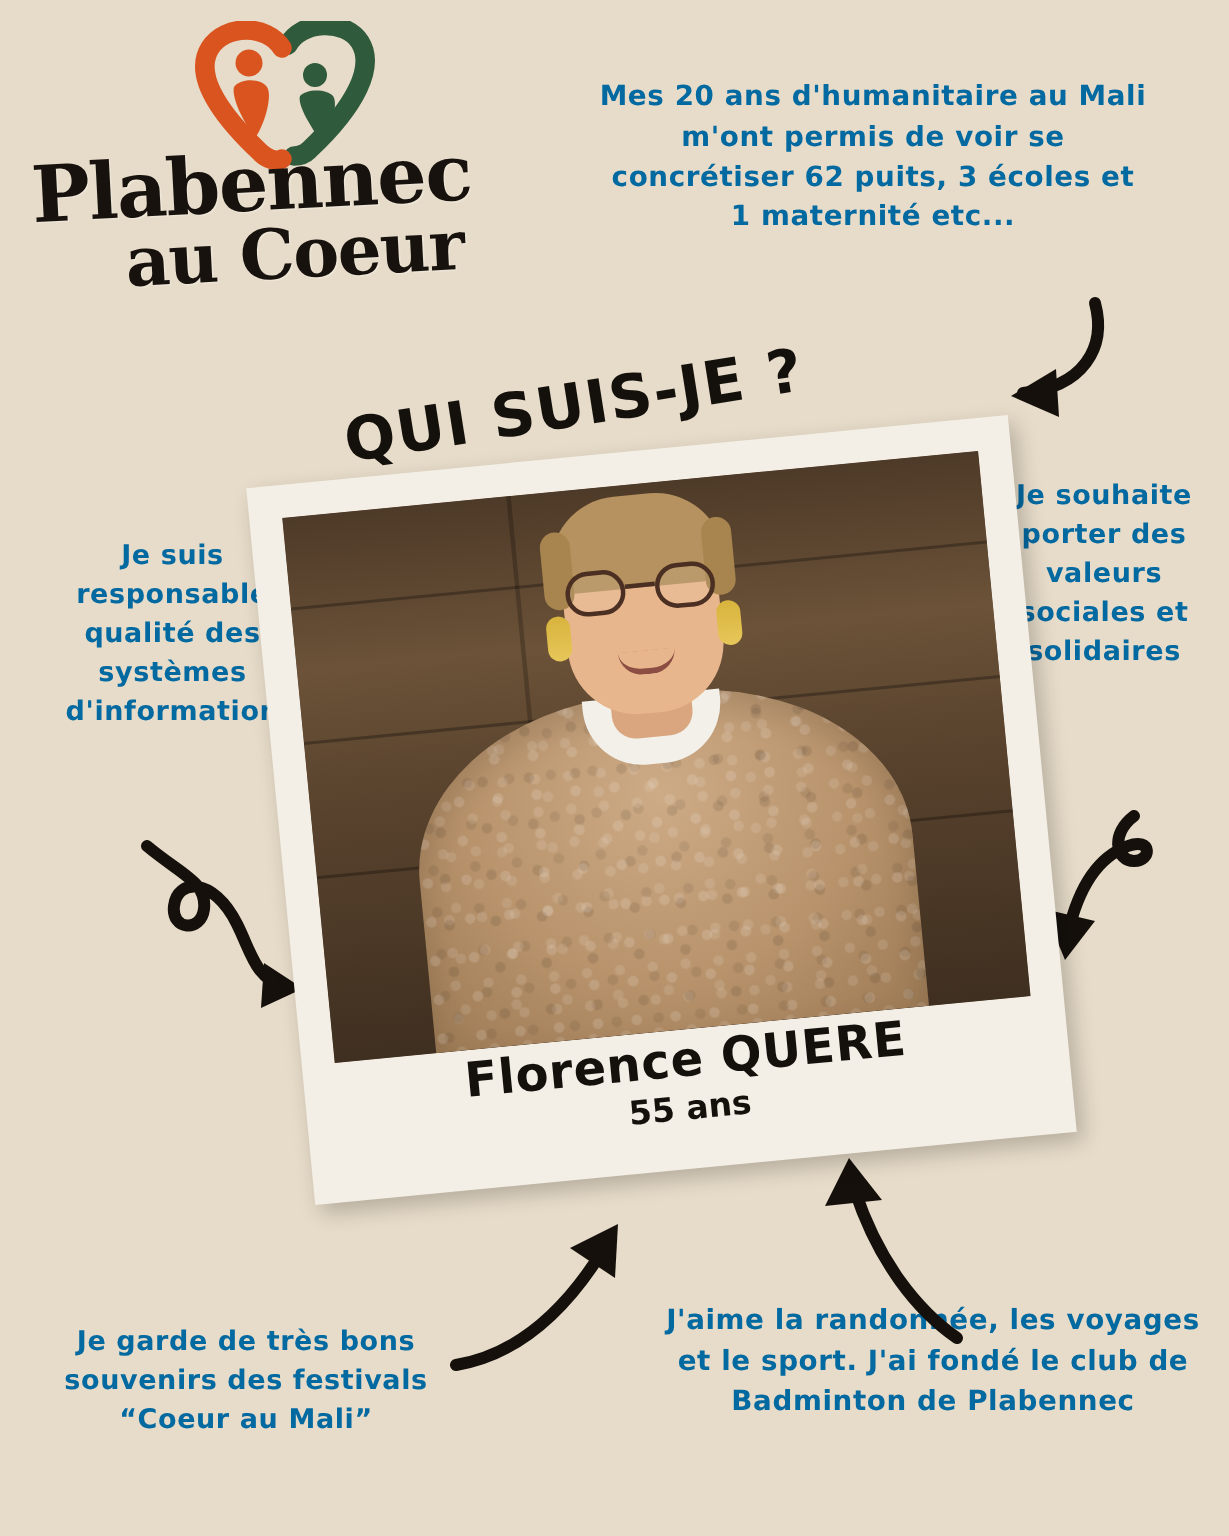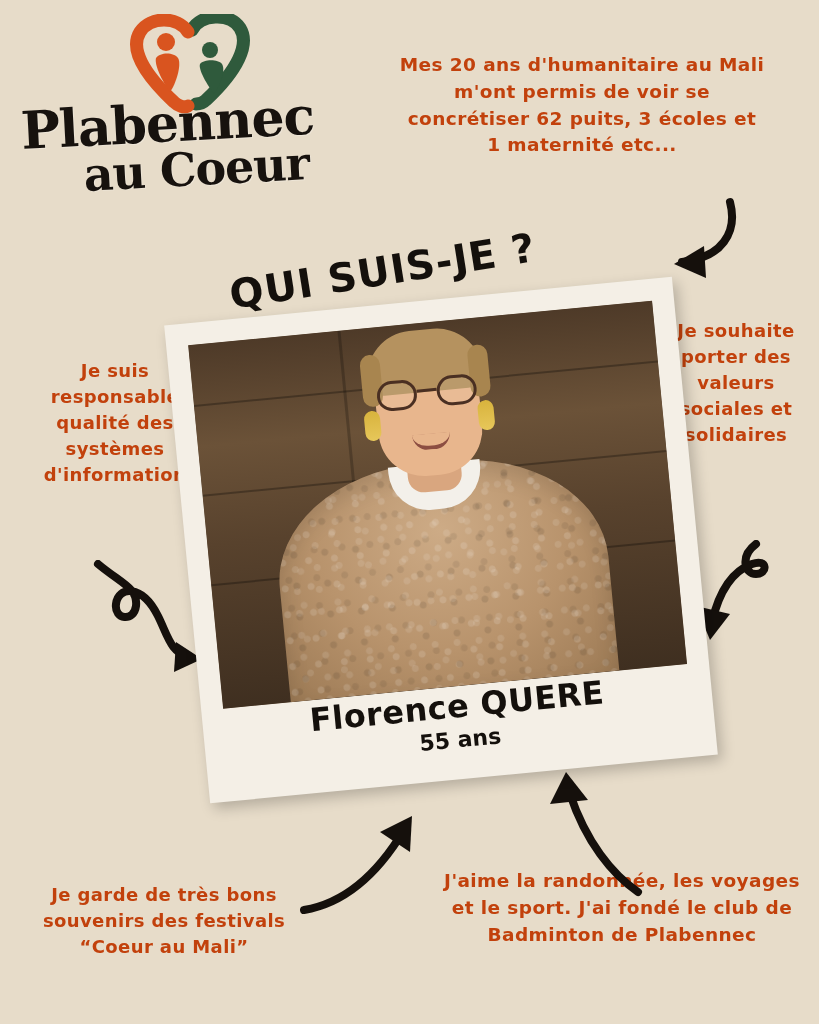--- a/index.html
+++ b/index.html
@@ -48,21 +48,21 @@
     text-align: center;
     font-size: 46px;
     margin-top: 2px;
     margin-left: 36px;
   }
 
   
   .hand {
     font-family: "DejaVu Sans", sans-serif;
     font-weight: bold;
-    color: #c2410c;
+    color: #0369a1;
     letter-spacing: 0.4px;
     line-height: 1.45;
     text-align: center;
     white-space: pre-line;
   }
 
   #note-mali {
     position: absolute;
     left: 398px;
     top: 52px;

